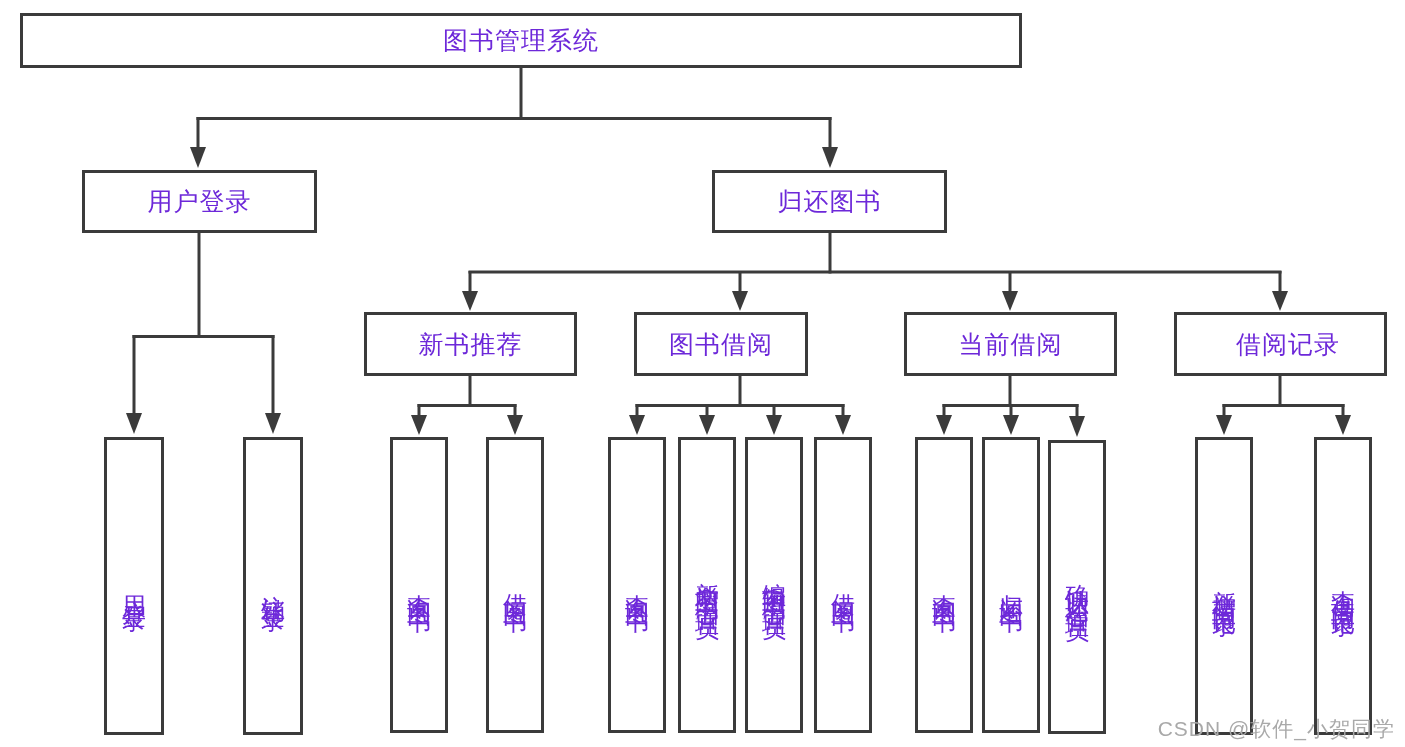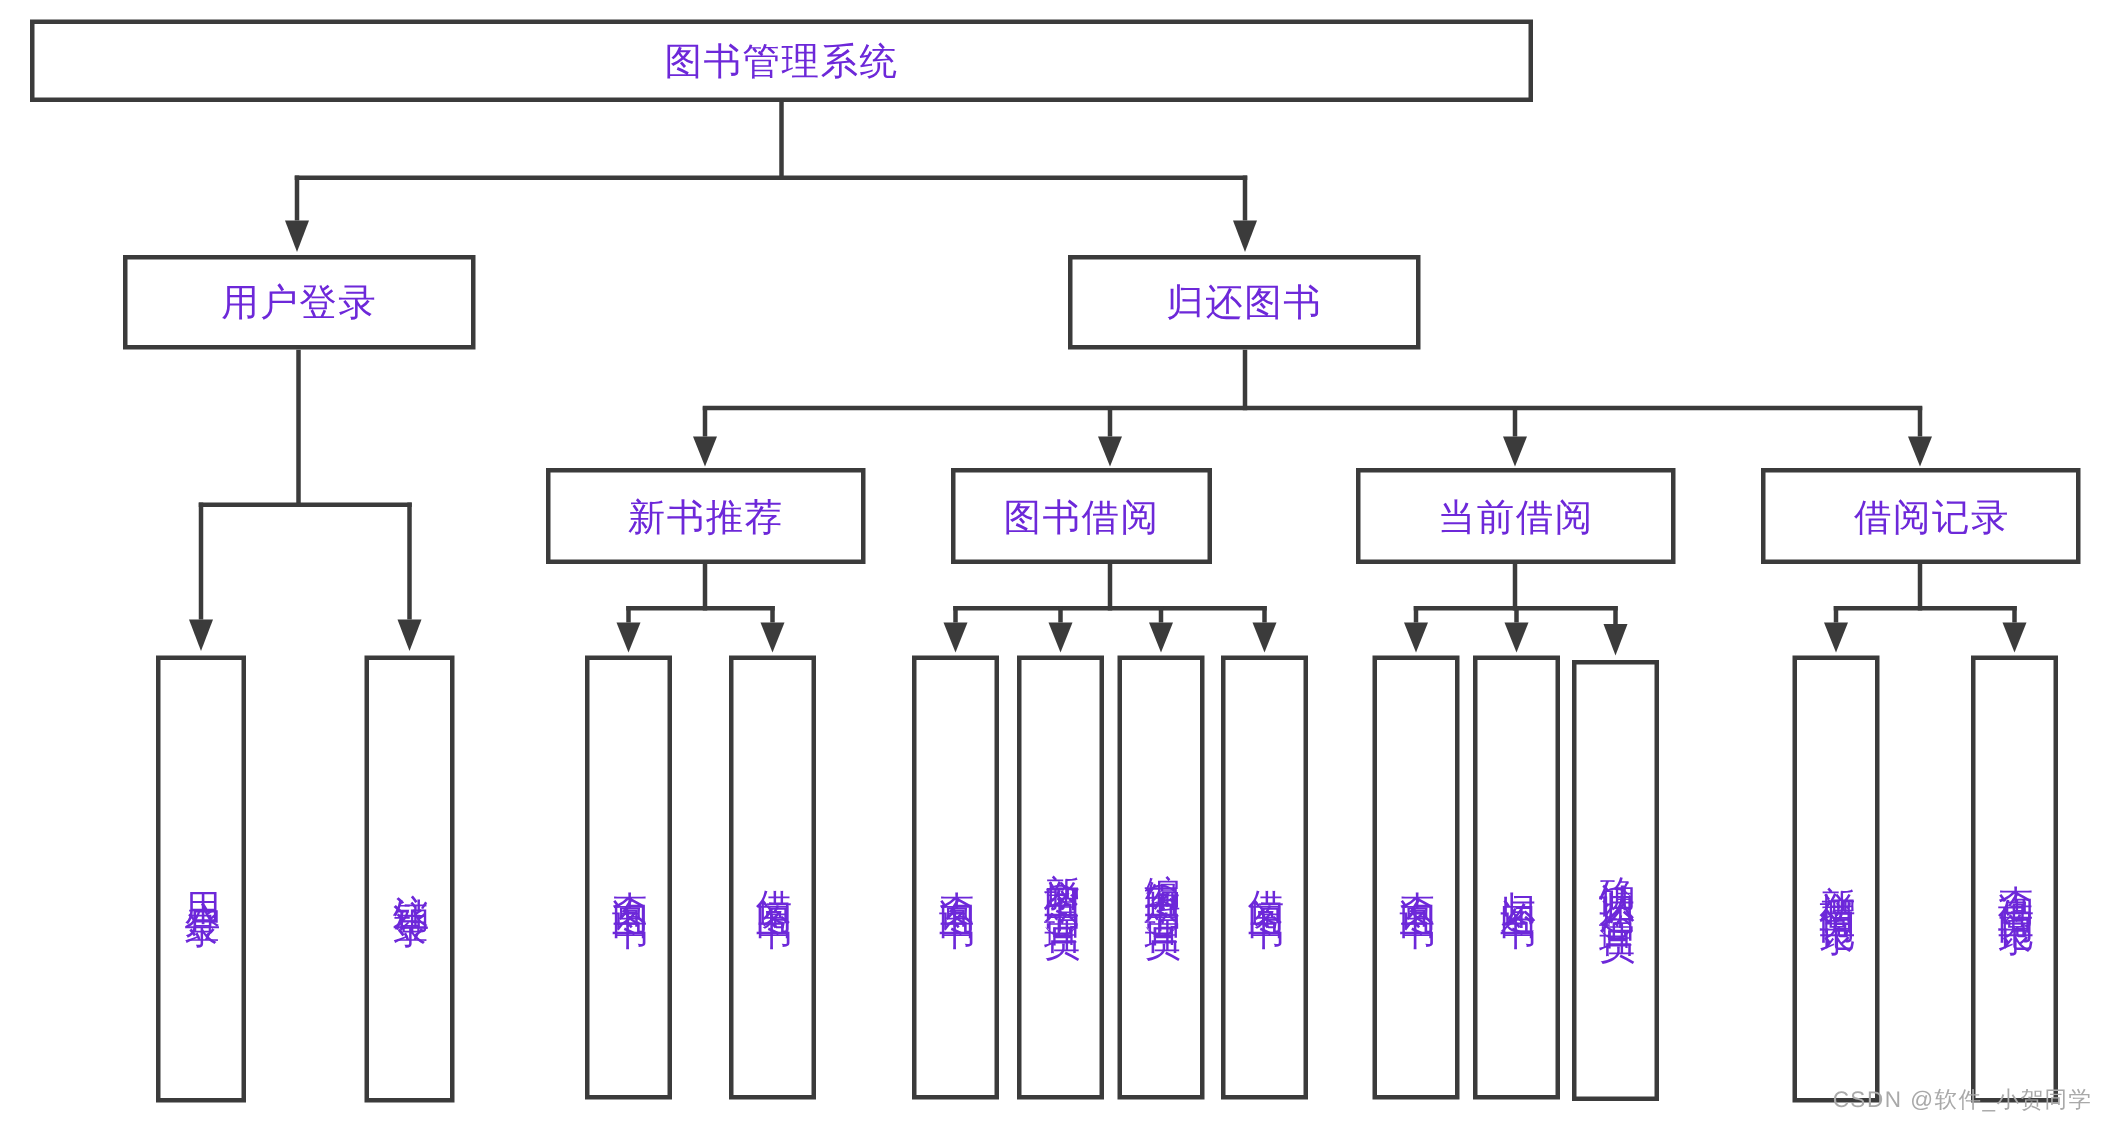--- a/index.html
+++ b/index.html
@@ -27,21 +27,21 @@
     writing-mode:vertical-rl;
     text-orientation:mixed;
     font-size:24px;
     letter-spacing:5px;
     line-height:1;
     white-space:nowrap;
   }
   .watermark{
     position:absolute;
     right:10px;bottom:4px;
-    font-size:15px;
+    font-size:21px;
     letter-spacing:1px;
     color:#a9a9a9;
     z-index:5;
     white-space:nowrap;
   }
 </style>
 </head>
 <body>
 
 <div class="canvas">

